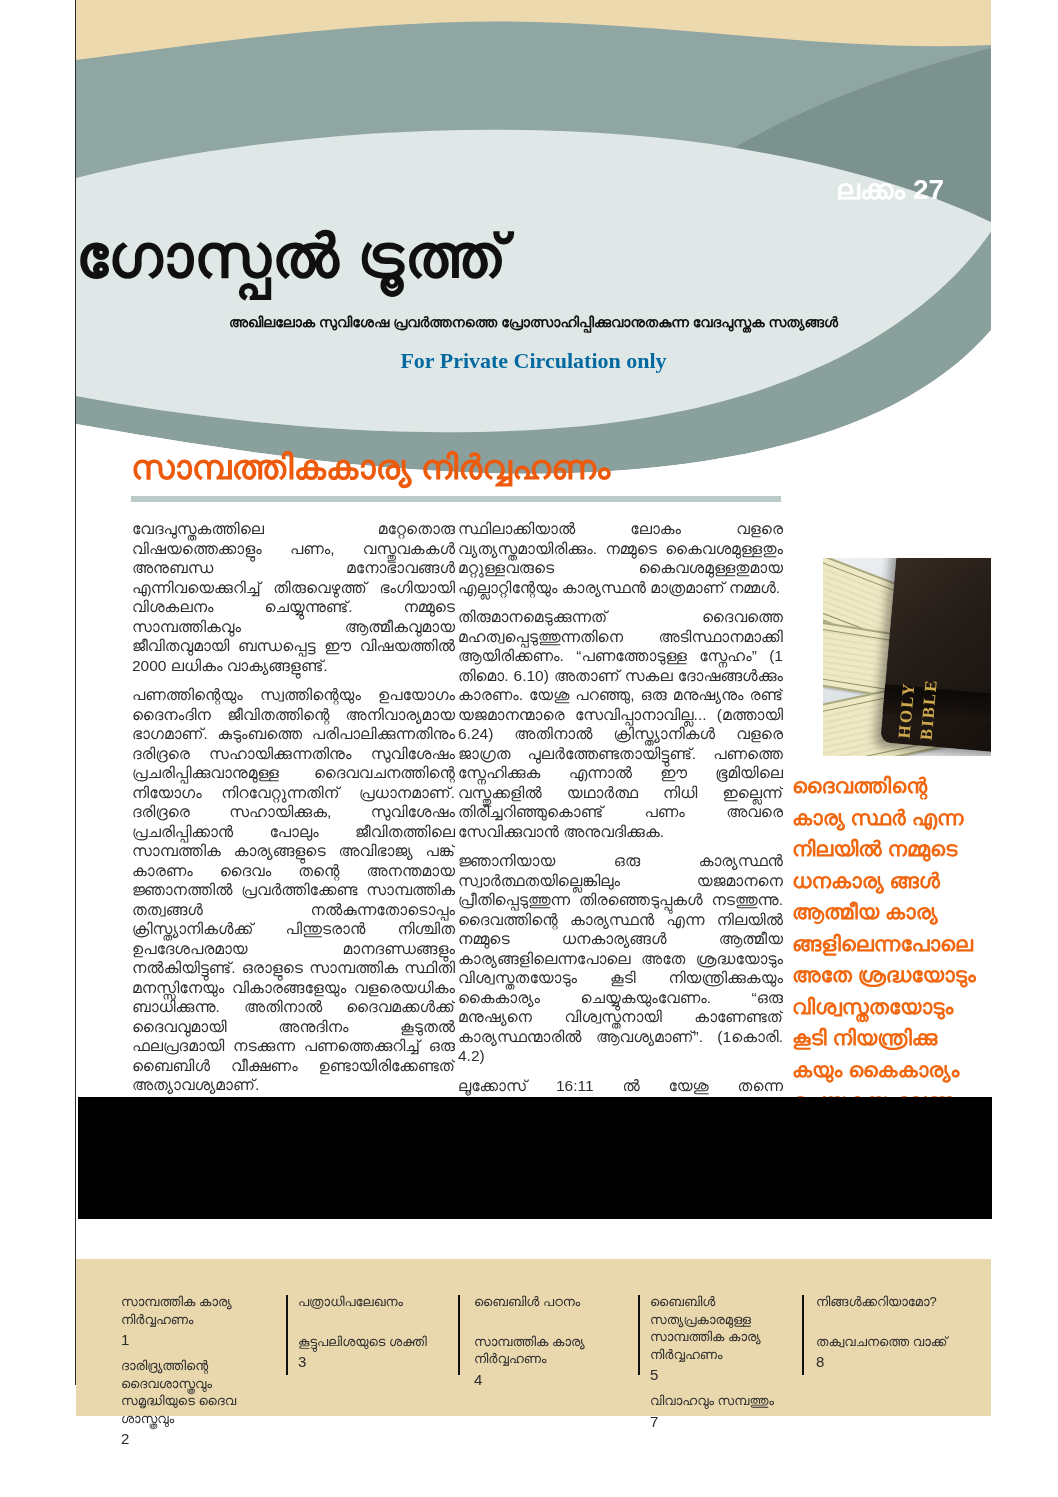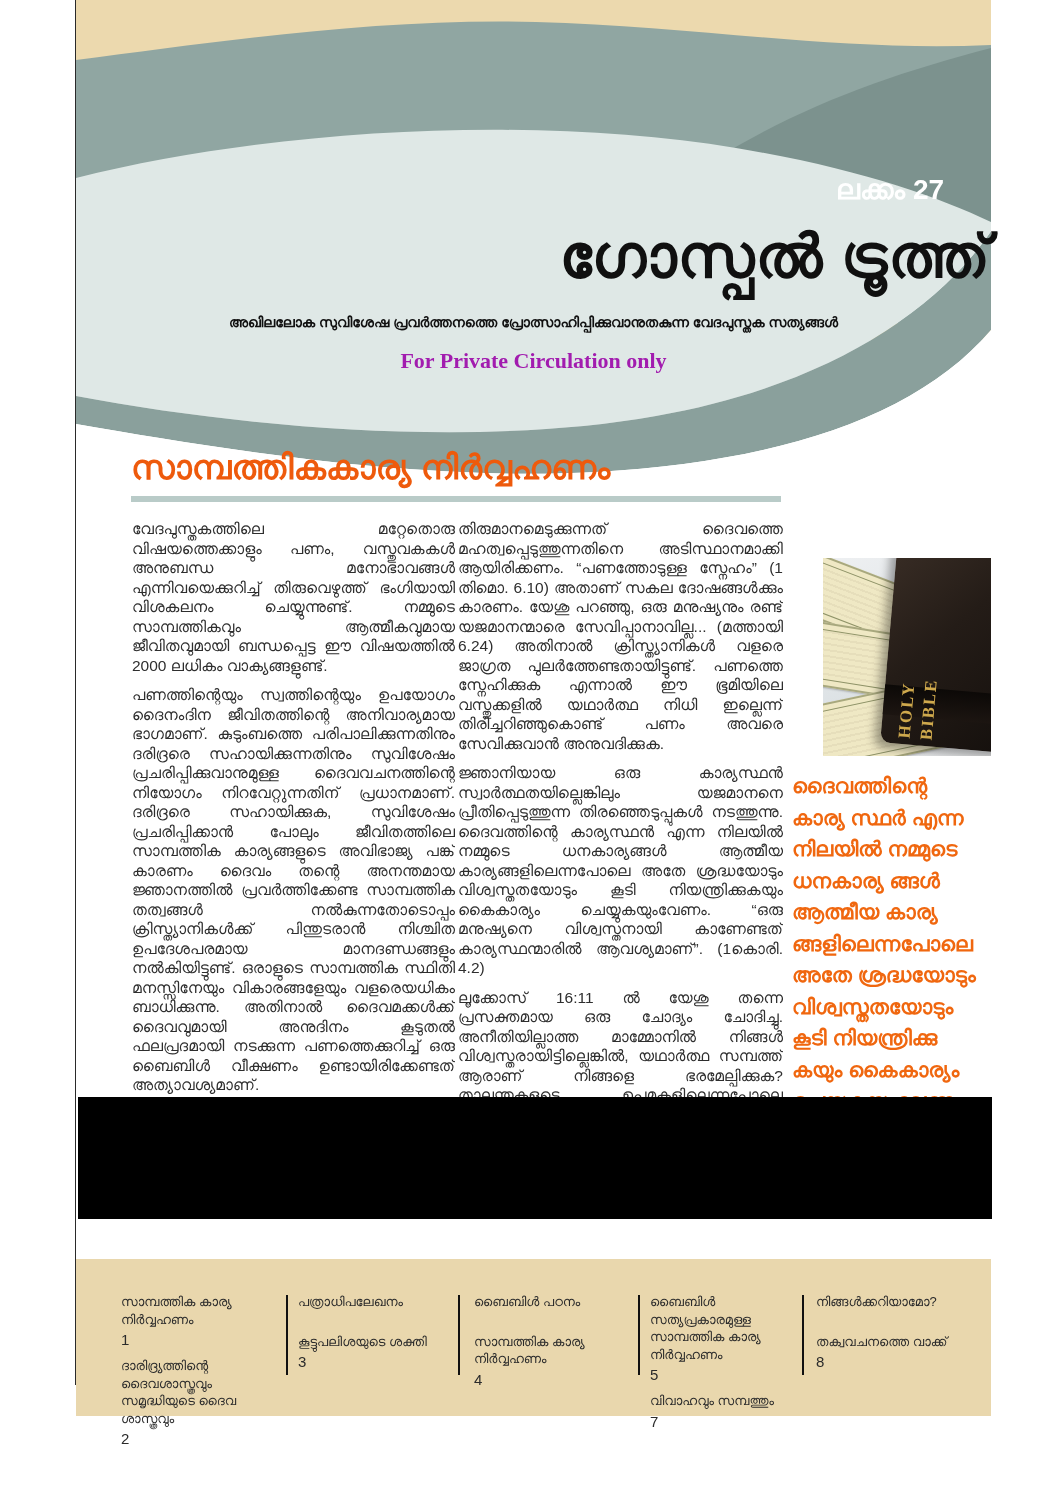--- a/index.html
+++ b/index.html
@@ -2,23 +2,23 @@
 <html><head>
 <meta charset="utf-8">
 <style>
   html,body{margin:0;padding:0;background:#ffffff;}
   body{font-family:"Liberation Sans", sans-serif;}
   .canvas{position:relative;width:1058px;height:1497px;background:#ffffff;overflow:hidden;}
   .sheet{position:absolute;left:75px;top:0;width:915px;height:1385px;background:#ffffff;border-left:1px solid #2a2a2a;}
   .header{position:absolute;left:0;top:0;width:915px;height:500px;}
   .header svg{position:absolute;left:0;top:0;}
   .issue{position:absolute;left:760px;top:174px;width:160px;color:#ffffff;font-size:28px;font-weight:bold;z-index:3;}
-  .title{position:absolute;left:0;top:222px;width:100%;text-align:right;font-size:60px;font-weight:bold;color:#101010;z-index:3;letter-spacing:1px;}
+  .title{position:absolute;left:0;top:222px;width:100%;text-align:left;font-size:60px;font-weight:bold;color:#101010;z-index:3;letter-spacing:1px;}
   .subtitle{position:absolute;left:0;top:314px;width:100%;text-align:center;font-size:14px;font-weight:bold;color:#101010;z-index:3;}
-  .circ{position:absolute;left:0;top:348px;width:100%;text-align:center;font-size:22px;font-weight:bold;color:#a21caf;z-index:3;font-family:"Liberation Serif", serif;}
+  .circ{position:absolute;left:0;top:348px;width:100%;text-align:center;font-size:22px;font-weight:bold;color:#0369a1;z-index:3;font-family:"Liberation Serif", serif;}
   .headline{position:absolute;left:55px;top:448px;font-size:34px;font-weight:bold;color:#ee5a0c;z-index:4;white-space:nowrap;}
   .rule{position:absolute;left:55px;top:496px;width:650px;height:6px;background:#b9cbc8;z-index:4;}
   .col{position:absolute;top:519px;height:592px;overflow:hidden;font-size:15.5px;line-height:1.26;color:#2e2e2e;text-align:justify;z-index:2;margin-left:16px;}
   .col1{left:40px;width:323px;}
   .col2{left:366px;width:325px;}
   .col p{margin:0 0 10px 0;}
   .photo{position:absolute;left:747px;top:558px;width:168px;height:198px;background:linear-gradient(155deg,#eef0f2 0%,#dde2e5 55%,#f1f2f3 100%);overflow:hidden;z-index:2;}
   .bill{position:absolute;background:#efe8c4;border:2px solid #a8a87e;box-shadow:0 1px 2px rgba(0,0,0,.25);}
   .bill .inner{position:absolute;left:5px;top:5px;right:5px;bottom:5px;border:1px solid #8f9368;background:repeating-linear-gradient(0deg,#efe8c4 0 4px,#e6debb 4px 6px);}
   .seal{position:absolute;width:26px;height:26px;border-radius:50%;background:#7f8f63;opacity:.85;}
@@ -61,20 +61,21 @@
 
     <div class="col col1">
 
     <p class="para">വേദപുസ്തകത്തിലെ മറ്റേതൊരു വിഷയത്തെക്കാളും പണം, വസ്തുവകകൾ അനുബന്ധ മനോഭാവങ്ങൾ എന്നിവയെക്കുറിച്ച് തിരുവെഴുത്ത് ഭംഗിയായി വിശകലനം ചെയ്യുന്നുണ്ട്. നമ്മുടെ സാമ്പത്തികവും ആത്മീകവുമായ ജീവിതവുമായി ബന്ധപ്പെട്ട ഈ വിഷയത്തിൽ 2000 ലധികം വാക്യങ്ങളുണ്ട്.</p>
         <p class="para">പണത്തിന്റെയും സ്വത്തിന്റെയും ഉപയോഗം ദൈനംദിന ജീവിതത്തിന്റെ അനിവാര്യമായ ഭാഗമാണ്. കുടുംബത്തെ പരിപാലിക്കുന്നതിനും ദരിദ്രരെ സഹായിക്കുന്നതിനും സുവിശേഷം പ്രചരിപ്പിക്കുവാനുമുള്ള ദൈവവചനത്തിന്റെ നിയോഗം നിറവേറ്റുന്നതിന് പ്രധാനമാണ്. ദരിദ്രരെ സഹായിക്കുക, സുവിശേഷം പ്രചരിപ്പിക്കാൻ പോലും ജീവിതത്തിലെ സാമ്പത്തിക കാര്യങ്ങളുടെ അവിഭാജ്യ പങ്ക് കാരണം ദൈവം തന്റെ അനന്തമായ ജ്ഞാനത്തിൽ പ്രവർത്തിക്കേണ്ട സാമ്പത്തിക തത്വങ്ങൾ നൽകുന്നതോടൊപ്പം ക്രിസ്ത്യാനികൾക്ക് പിന്തുടരാൻ നിശ്ചിത ഉപദേശപരമായ മാനദണ്ഡങ്ങളും നൽകിയിട്ടുണ്ട്. ഒരാളുടെ സാമ്പത്തിക സ്ഥിതി മനസ്സിനേയും വികാരങ്ങളേയും വളരെയധികം ബാധിക്കുന്നു. അതിനാൽ ദൈവമക്കൾക്ക് ദൈവവുമായി അനുദിനം കൂടുതൽ ഫലപ്രദമായി നടക്കുന്ന പണത്തെക്കുറിച്ച് ഒരു ബൈബിൾ വീക്ഷണം ഉണ്ടായിരിക്കേണ്ടത് അത്യാവശ്യമാണ്.</p>
         <p class="para">അത്യാഗ്രഹവും അസൂയയും നിലനിൽക്കുന്ന വ്യക്തിഗത ഉടമസ്ഥതയുടെ തെറ്റായ കാഴ്ചപ്പാടാണ് ലോകത്തെ നയിക്കുന്നതെങ്കിലും ഭൗതിക കാര്യങ്ങളുടെ ബൈബിൾ വീക്ഷണം തികച്ചും വ്യത്യസ്തമാണ്. “ആദിയിൽ ദൈവം ആകാശവും ഭൂമിയും സൃഷ്ടിച്ചു”. (ഉല്പ. 1.1) എല്ലാം ദൈവത്തിന്റേതാണ്. “എല്ലാ നല്ല വരങ്ങളും..... മുകളിൽ നിന്നുള്ളതാണ് ”. (യാ</p>
       </div>
 
     <div class="col col2">
 
+    <p class="para">സ്ഥിലാക്കിയാൽ ലോകം വളരെ വ്യത്യസ്തമായിരിക്കും. നമ്മുടെ കൈവശമുള്ളതും മറ്റുള്ളവരുടെ കൈവശമുള്ളതുമായ എല്ലാറ്റിന്റേയും കാര്യസ്ഥൻ മാത്രമാണ് നമ്മൾ.</p>
         <p class="para">തിരുമാനമെടുക്കുന്നത് ദൈവത്തെ മഹത്വപ്പെടുത്തുന്നതിനെ അടിസ്ഥാനമാക്കി ആയിരിക്കണം. “പണത്തോടുള്ള സ്നേഹം” (1 തിമൊ. 6.10) അതാണ് സകല ദോഷങ്ങൾക്കും കാരണം. യേശു പറഞ്ഞു, ഒരു മനുഷ്യനും രണ്ട് യജമാനന്മാരെ സേവിപ്പാനാവില്ല... (മത്തായി 6.24) അതിനാൽ ക്രിസ്ത്യാനികൾ വളരെ ജാഗ്രത പുലർത്തേണ്ടതായിട്ടുണ്ട്. പണത്തെ സ്നേഹിക്കുക എന്നാൽ ഈ ഭൂമിയിലെ വസ്തുക്കളിൽ യഥാർത്ഥ നിധി ഇല്ലെന്ന് തിരിച്ചറിഞ്ഞുകൊണ്ട് പണം അവരെ സേവിക്കുവാൻ അനുവദിക്കുക.</p>
         <p class="para">ജ്ഞാനിയായ ഒരു കാര്യസ്ഥൻ സ്വാർത്ഥതയില്ലെങ്കിലും യജമാനനെ പ്രീതിപ്പെടുത്തുന്ന തിരഞ്ഞെടുപ്പുകൾ നടത്തുന്നു. ദൈവത്തിന്റെ കാര്യസ്ഥൻ എന്ന നിലയിൽ നമ്മുടെ ധനകാര്യങ്ങൾ ആത്മീയ കാര്യങ്ങളിലെന്നപോലെ അതേ ശ്രദ്ധയോടും വിശ്വസ്തതയോടും കൂടി നിയന്ത്രിക്കുകയും കൈകാര്യം ചെയ്യുകയുംവേണം. “ഒരു മനുഷ്യനെ വിശ്വസ്തനായി കാണേണ്ടത് കാര്യസ്ഥന്മാരിൽ ആവശ്യമാണ്”. (1കൊരി. 4.2)</p>
         <p class="para">ലൂക്കോസ് 16:11 ൽ യേശു തന്നെ പ്രസക്തമായ ഒരു ചോദ്യം ചോദിച്ചു. അനീതിയില്ലാത്ത മാമ്മോനിൽ നിങ്ങൾ വിശ്വസ്തരായിട്ടില്ലെങ്കിൽ, യഥാർത്ഥ സമ്പത്ത് ആരാണ് നിങ്ങളെ ഭരമേല്പിക്കുക? താലന്തുകളുടെ ഉപമകളിലെന്നപോലെ (മത്തായി 25.14-30) ക്രിസ്ത്യാനികൾ ദൈവത്താൽ ഭരമേല്പിച്ച സ്വത്തുക്കളുടെ വിശ്വസ്തരായ സാമ്പത്തിക കാര്യ വിചാരകരായിരിക്കണം. പണം എങ്ങനെ സമ്പാദിക്കുന്നു, ചെലവഴിക്കുന്നു, നിക്ഷേപിക്കുന്നു കൈകാര്യം</p>
       </div>
 
     <div class="photo">
       <div class="bill" style="left:-28px;top:18px;width:150px;height:58px;transform:rotate(21deg);">
           <div class="inner"></div>
         </div>
       <div class="bill" style="left:-34px;top:72px;width:160px;height:60px;transform:rotate(9deg);">

